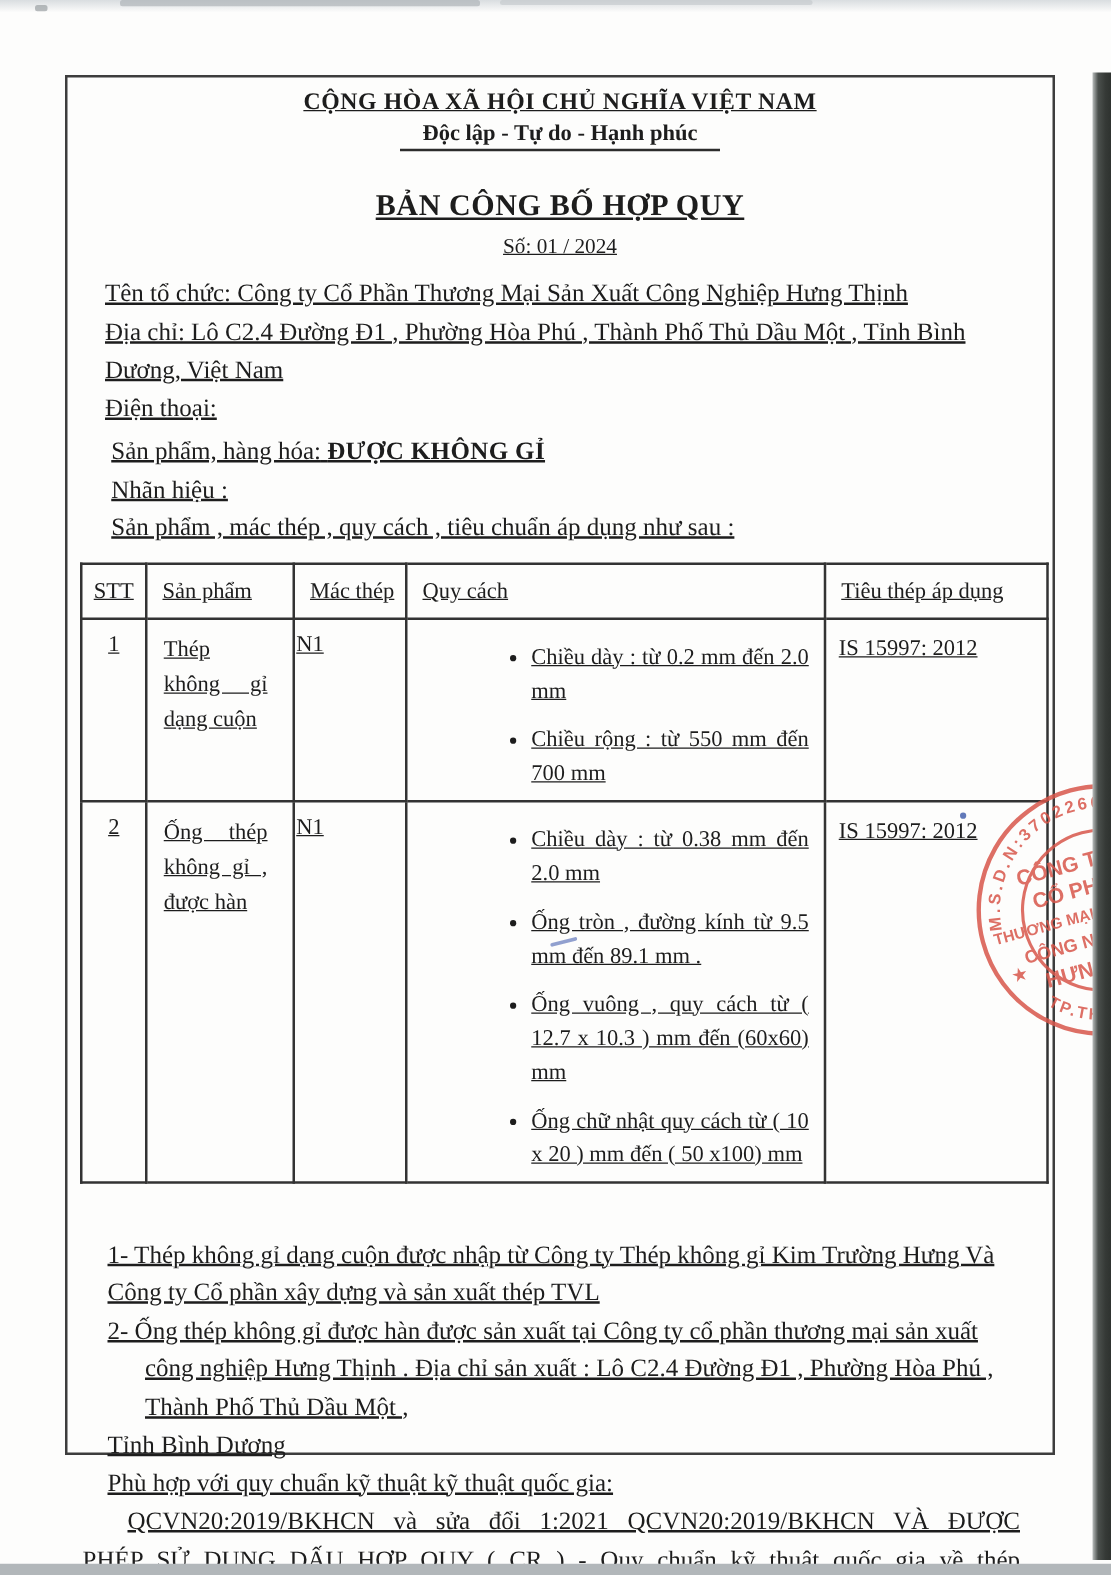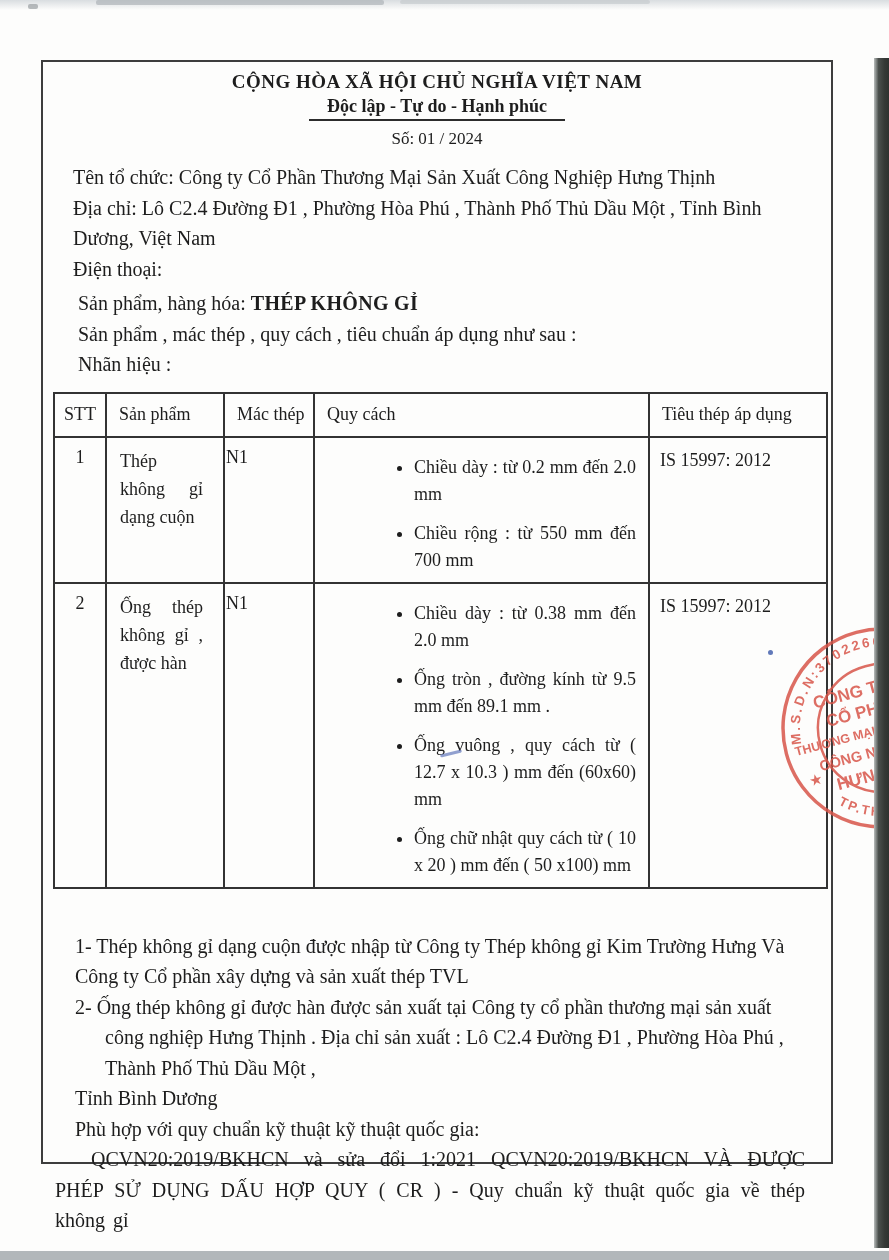--- a/index.html
+++ b/index.html
@@ -16,22 +16,22 @@
   .top-mark2 { position:absolute; left:400px; top:0; width:250px; height:4px; background:#c2c7ca; opacity:.6; z-index:3; border-radius:2px;}
   .top-mark3 { position:absolute; left:28px; top:4px; width:10px; height:5px; background:#9aa0a3; opacity:.7; z-index:3; border-radius:2px;}
   .right-band { position:absolute; right:0; top:58px; width:15px; height:1190px; z-index:6;
     background:linear-gradient(to right,#b9bdbc 0%,#4b504d 30%,#353936 70%,#2e322f 100%); }
   .bottom-strip { position:absolute; left:0; bottom:0; width:889px; height:9px; background:#b2b7ba; z-index:6; }
   .speck-blue1 { position:absolute; left:768px; top:650px; width:5px; height:5px; border-radius:50%; background:#3a57a8; opacity:.8; z-index:4; }
   .speck-blue2 { position:absolute; left:440px; top:752px; width:22px; height:3px; background:#4a63b0; opacity:.6; transform:rotate(-14deg); z-index:4; border-radius:2px;}
 
   
   .frame {
-    position:absolute; left:41px; top:60px; width:792px; height:1104px;
-    border:2px solid #3d3d3d; box-sizing:border-box; background:transparent; z-index:1;
+    position:absolute; left:52px; top:60px; width:792px; height:1104px;
+    border:2px solid #3d3d3d; box-sizing:border-box; background:transparent; z-index:1;text-decoration:underline;
   }
   .doc-header { text-align:center; padding-top:9px; }
   .national-title { font-size:19px; font-weight:bold; letter-spacing:.5px; }
   .motto { display:inline-block; font-size:18px; font-weight:bold; margin-top:3px;
     padding:0 18px 2px 18px; border-bottom:2.5px solid #2c2c2c; }
   .doc-title { font-size:24px; font-weight:bold; margin-top:31px; letter-spacing:.5px; }
   .doc-number { font-size:17px; margin-top:8px; }
 
   .info { margin:13px 26px 0 30px; font-size:20px; line-height:30.5px; max-width:705px; }
   .info p { margin:0; }
@@ -71,33 +71,34 @@
 <div class="top-mark2"></div>
 <div class="top-mark3"></div>
 <div class="speck-blue1"></div>
 <div class="speck-blue2"></div>
 
 <div class="frame">
 
   <div class="doc-header">
     <div class="national-title">CỘNG HÒA XÃ HỘI CHỦ NGHĨA VIỆT NAM</div>
     <div><span class="motto">Độc lập - Tự do - Hạnh phúc</span></div>
+    <div class="doc-title">BẢN CÔNG BỐ HỢP QUY</div>
     <div class="doc-number">Số: 01 / 2024</div>
   </div>
 
   <div class="info">
     <p>Tên tổ chức: Công ty Cổ Phần Thương Mại Sản Xuất Công Nghiệp Hưng Thịnh</p>
     <p>Địa chỉ: Lô C2.4 Đường Đ1 , Phường Hòa Phú , Thành Phố Thủ Dầu Một , Tỉnh Bình Dương, Việt Nam</p>
     <p>Điện thoại:</p>
   </div>
 
   <div class="block2">
-    <p><span>Sản phẩm, hàng hóa:</span> <span class="product-value">THÉP KHÔNG GỈ</span></p>
+    <p><span>Sản phẩm, hàng hóa:</span> <span class="product-value">ĐƯỢC KHÔNG GỈ</span></p>
+    <p>Nhãn hiệu :</p>
     <p>Sản phẩm , mác thép , quy cách , tiêu chuẩn áp dụng như sau :</p>
-    <p>Nhãn hiệu :</p>
   </div>
 
   <table class="spec-table">
     <colgroup>
       <col style="width:52px">
         <col style="width:118px">
         <col style="width:90px">
         <col style="width:335px">
         <col style="width:178px">
     </colgroup>

